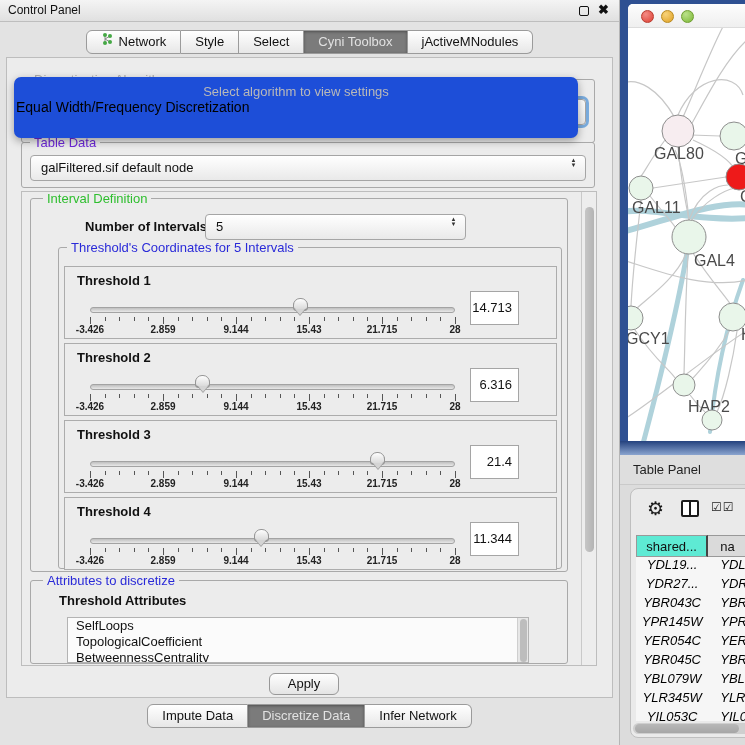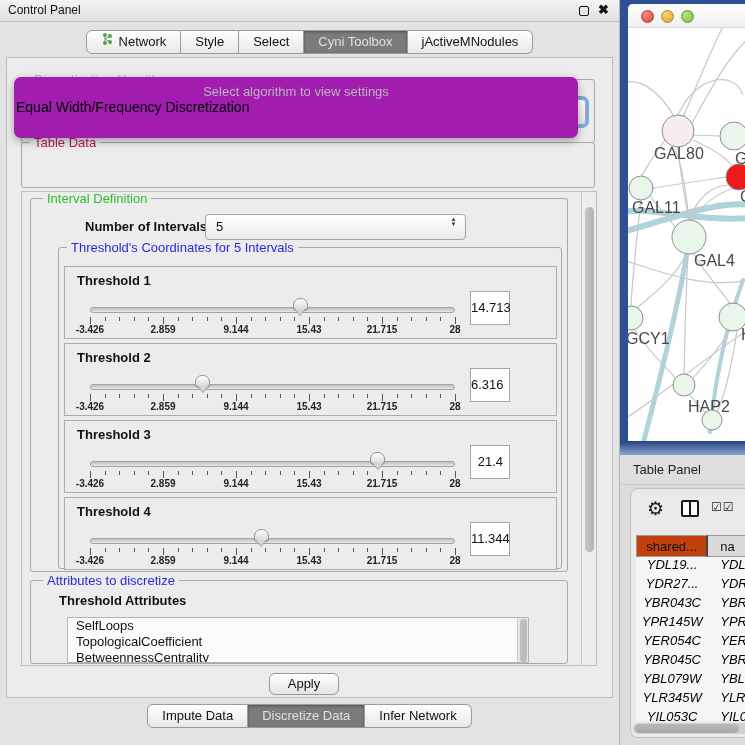--- a/index.html
+++ b/index.html
@@ -17,29 +17,29 @@
   .tabbar .tab, .bottom-tabbar .tab { height:24px; line-height:22px; padding:0 14px; font-size:13px; color:#111;
       background:linear-gradient(#FFFFFF,#E7E7E7); border:1px solid #9B9B9B; border-left:none; display:flex; align-items:center; gap:5px; }
   .tabbar .tab:first-child, .bottom-tabbar .tab:first-child { border-left:1px solid #9B9B9B; border-radius:6px 0 0 6px; }
   .tabbar .tab:last-child, .bottom-tabbar .tab:last-child { border-radius:0 6px 6px 0; }
   .tabbar .tab.selected, .bottom-tabbar .tab.selected { background:#7B7B7B; color:#E2E2E2; box-shadow:inset 0 1px 3px rgba(0,0,0,.35); }
 
   .content-panel { position:absolute; left:6px; top:57px; width:607px; height:641px; background:#ECECEC; border:1px solid #BDBDBD; }
 
   .groupbox { position:absolute; border:1px solid #A9A9A9; border-radius:3px; }
   .groupbox .gb-title { position:absolute; top:-8px; left:8px; background:#ECECEC; padding:0 4px; font-size:13px; }
-  .gb-green { color:#2EBE2E; } .gb-blue { color:#2A2AD8; } .gb-black { color:#be185d; } .gb-gray { color:#ABABAB; }
+  .gb-green { color:#2EBE2E; } .gb-blue { color:#2A2AD8; } .gb-black { color:#6d28d9; } .gb-gray { color:#ABABAB; }
 
   .combobox { position:absolute; height:26px; background:linear-gradient(#FFFFFF,#E9E9E9); border:1px solid #A5A5A5; border-radius:4px;
       font-size:13px; color:#111; line-height:24px; padding-left:10px; }
   .combobox .stepper { position:absolute; right:7px; top:2px; width:9px; font-size:6px; line-height:5px; color:#333; text-align:center; }
   .focus-ring { box-shadow:0 0 0 3px rgba(102,160,217,.85); }
 
   
-  .popup { position:absolute; left:7px; top:19px; width:564px; height:61px; background:#a21caf; border-radius:7px;
+  .popup { position:absolute; left:7px; top:19px; width:564px; height:61px; background:#1d4ed8; border-radius:7px;
       box-shadow:0 3px 9px rgba(0,0,0,.35); z-index:30; }
   .popup .hint { text-align:center; font-size:13px; color:#B9B9B9; padding-top:7px; }
   .popup .opt { font-size:14px; color:#000; padding-left:2px; line-height:17px; }
   .popup .opt.hl { font-weight:bold; }
 
   
   .scrollpane { position:absolute; left:14px; top:133px; width:576px; height:475px; border:1px solid #BDBDBD; background:#ECECEC; overflow:hidden; }
   .vscroll { position:absolute; right:0; top:0; width:15px; height:100%; background:#EDEDED; border-left:1px solid #C9C9C9; }
   .vscroll .thumb { position:absolute; left:3px; top:15px; width:9px; height:345px; background:linear-gradient(90deg,#C6C6C6,#B4B4B4); border-radius:5px; }
 
@@ -48,21 +48,21 @@
   .th-panel { position:absolute; left:5px; width:493px; height:73px; border:1px solid #ACACAC; background:#ECECEC; }
   .th-label { position:absolute; left:12px; top:6px; font-size:13px; font-weight:bold; color:#111; }
   .th-track { position:absolute; left:25px; top:40px; width:365px; height:6px; border:1px solid #A3A3A3; border-radius:4px;
       background:linear-gradient(#BFBFBF,#E8E8E8); }
   .th-thumb { position:absolute; top:31px; width:15px; height:12px; background:linear-gradient(#FDFDFD,#DADADA);
       border:1px solid #969696; border-radius:7px 7px 3px 3px; filter:drop-shadow(0 1px 0 #999); }
   .th-thumb:after { content:''; position:absolute; left:1.5px; top:10px; border-left:5px solid transparent; border-right:5px solid transparent; border-top:6px solid #D4D4D4; }
   .tick { position:absolute; width:1px; background:#555; }
   .tick.minor { top:50px; height:4px; } .tick.major { top:50px; height:7px; }
   .tick-label { position:absolute; top:57px; transform:translateX(-50%); font-size:10px; font-weight:bold; color:#222; white-space:nowrap; }
-  .th-value { position:absolute; left:405px; top:24px; width:40px; height:34px; background:#FFF; border:1px solid #A5A5A5;
+  .th-value { position:absolute; left:405px; top:24px; width:49px; height:34px; background:#FFF; border:1px solid #A5A5A5;
       font-size:13px; color:#111; line-height:32px; text-align:right; padding-right:6px; }
 
   .attr-list { position:absolute; left:36px; top:36px; width:462px; height:46px; background:#FBFBFB; border:1px solid #B3B3B3; overflow:hidden; }
   .attr-list .item { font-size:13px; color:#111; line-height:16px; padding-left:8px; }
   .attr-list .sb { position:absolute; right:0; top:0; width:11px; height:100%; background:#E7E7E7; border-left:1px solid #CFCFCF; }
   .attr-list .sb .thumb { position:absolute; left:1.5px; top:1px; width:7px; height:43px; background:#BDBDBD; border-radius:4px; }
 
   .apply-btn { position:absolute; left:262px; top:615px; width:70px; height:22px; background:linear-gradient(#FEFEFE,#E4E4E4);
       border:1px solid #989898; border-radius:6px; font-size:13px; color:#111; text-align:center; line-height:20px; }
 
@@ -85,21 +85,21 @@
   .tp-header .t { position:absolute; left:13px; top:7px; font-size:13px; color:#222; }
   .tp-inner { position:absolute; left:10px; top:33px; width:130px; height:250px; background:#EAEAEA; border:1px solid #BFBFBF; border-radius:8px; }
   .tp-toolbar { position:absolute; left:0; top:0; width:100%; height:44px; }
   .gear-ic { position:absolute; left:16px; top:8px; font-size:19px; color:#1A1A1A; }
   .split-ic { position:absolute; left:50px; top:11px; width:18px; height:17px; border:2px solid #1A1A1A; border-radius:2px; background:#FFF; }
   .split-ic:after { content:''; position:absolute; left:6px; top:0; width:2px; height:13px; background:#1A1A1A; }
   .checks-ic { position:absolute; left:80px; top:11px; font-size:12px; color:#222; letter-spacing:1px; }
   .tp-table { position:absolute; left:5px; top:46px; width:125px; height:186px; background:#F6F6F6; overflow:hidden; }
   .tp-hrow { display:flex; height:22px; }
   .tp-hcell { font-size:13px; color:#111; text-align:center; line-height:21px; overflow:hidden; white-space:nowrap; }
-  .tp-hcell.c1 { width:85px; background:#c2410c; border:1px solid #999; border-right:2px solid #444; }
+  .tp-hcell.c1 { width:85px; background:#5eead4; border:1px solid #999; border-right:2px solid #444; }
   .tp-hcell.c2 { width:60px; background:#DADADA; border:1px solid #999; border-left:none; text-align:left; padding-left:12px; }
   .tp-row { display:flex; height:19px; font-size:13px; color:#000; }
   .tp-cell { overflow:hidden; white-space:nowrap;font-style:italic; }
   .tp-cell.c1 { width:85px; text-align:center; }
   .tp-cell.c2 { width:60px; padding-left:12px; }
   .hscroll { position:absolute; left:2px; top:234px; width:118px; height:11px; background:#CFCFCF; border-radius:6px; }
   .hscroll .thumb { position:absolute; left:2px; top:1px; width:104px; height:9px; background:linear-gradient(#B8B8B8,#A6A6A6); border-radius:5px; }
 
   svg text { font-family:"Liberation Sans", sans-serif; }
 </style>
@@ -147,20 +147,24 @@
       </div>
     </div>
 
     <div class="popup">
       <div class="hint">Select algorithm to view settings</div>
       <div class="opt">Equal Width/Frequency Discretization</div>
     </div>
 
     <div class="groupbox" style="left:14px; top:84px; width:574px; height:46px;">
       <span class="gb-title gb-black">Table Data</span>
+      <div class="combobox" style="left:8px; top:12px; width:556px;">
+        <span>galFiltered.sif default node</span>
+        <span class="stepper">▲<br>▼</span>
+      </div>
     </div>
 
     <div class="scrollpane">
 
       <div class="groupbox" style="left:8px; top:6px; width:538px; height:374px;">
         <span class="gb-title gb-green" style="left:12px;">Interval Definition</span>
 
         <span class="lbl-bold" style="position:absolute; left:54px; top:20px;">Number of Intervals</span>
         <div class="combobox" style="left:174px; top:15px; width:261px;">
           <span>5</span>

